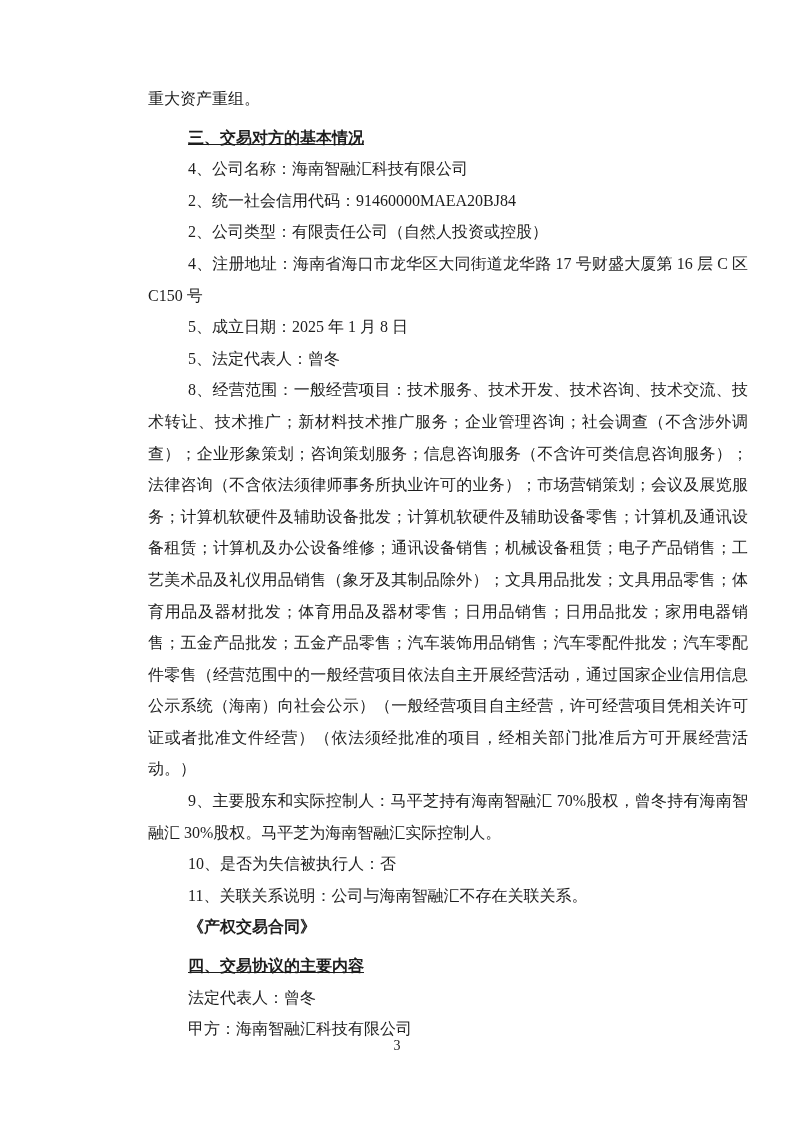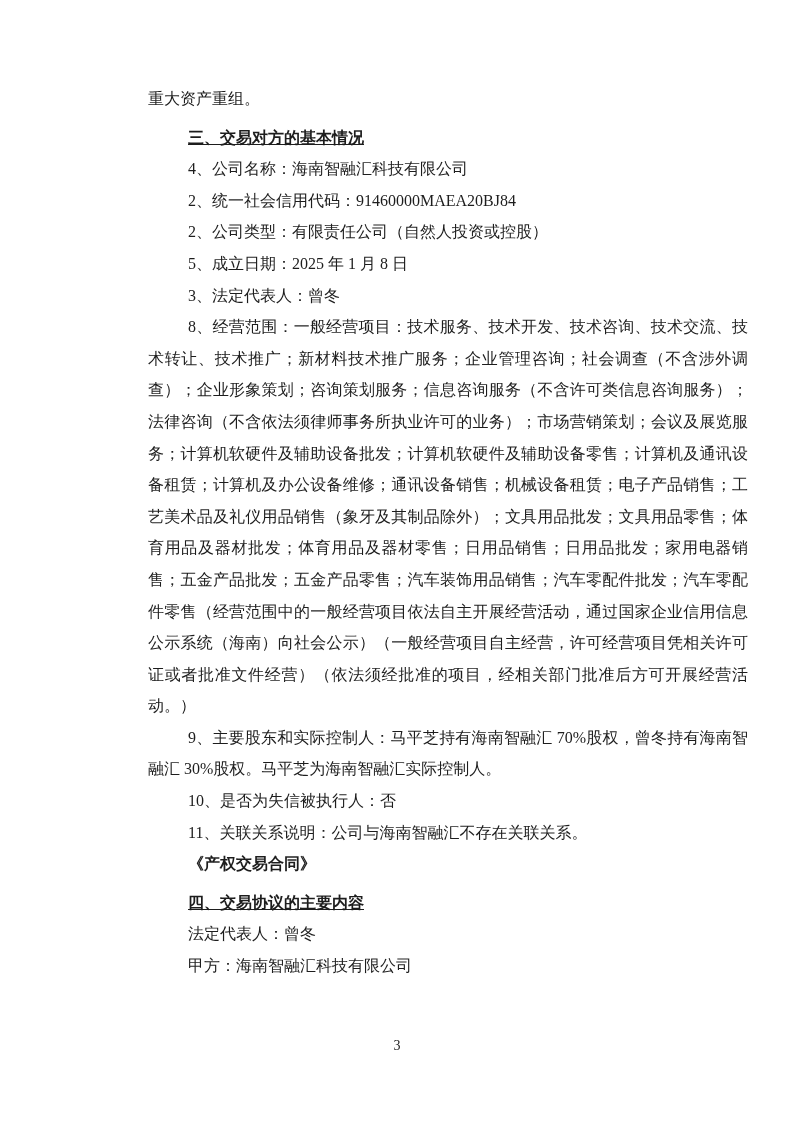--- a/index.html
+++ b/index.html
@@ -57,22 +57,23 @@
 
 <div class="page">
   <div class="content">
     <p>重大资产重组。</p>
 
     <p class="indent heading spaced">三、交易对方的基本情况</p>
 
     <p class="indent">4、公司名称：海南智融汇科技有限公司</p>
     <p class="indent">2、统一社会信用代码：91460000MAEA20BJ84</p>
     <p class="indent">2、公司类型：有限责任公司（自然人投资或控股）</p>
+    <p class="indent">4、注册地址：海南省海口市龙华区大同街道龙华路 17 号财盛大厦第 16 层 C 区 C150 号</p>
     <p class="indent">5、成立日期：2025 年 1 月 8 日</p>
-    <p class="indent">3、法定代表人：曾冬</p>
+    <p class="indent">5、法定代表人：曾冬</p>
     <p class="indent">8、经营范围：一般经营项目：技术服务、技术开发、技术咨询、技术交流、技术转让、技术推广；新材料技术推广服务；企业管理咨询；社会调查（不含涉外调查）；企业形象策划；咨询策划服务；信息咨询服务（不含许可类信息咨询服务）；法律咨询（不含依法须律师事务所执业许可的业务）；市场营销策划；会议及展览服务；计算机软硬件及辅助设备批发；计算机软硬件及辅助设备零售；计算机及通讯设备租赁；计算机及办公设备维修；通讯设备销售；机械设备租赁；电子产品销售；工艺美术品及礼仪用品销售（象牙及其制品除外）；文具用品批发；文具用品零售；体育用品及器材批发；体育用品及器材零售；日用品销售；日用品批发；家用电器销售；五金产品批发；五金产品零售；汽车装饰用品销售；汽车零配件批发；汽车零配件零售（经营范围中的一般经营项目依法自主开展经营活动，通过国家企业信用信息公示系统（海南）向社会公示）（一般经营项目自主经营，许可经营项目凭相关许可证或者批准文件经营）（依法须经批准的项目，经相关部门批准后方可开展经营活动。）</p>
     <p class="indent">9、主要股东和实际控制人：马平芝持有海南智融汇 70%股权，曾冬持有海南智融汇 30%股权。马平芝为海南智融汇实际控制人。</p>
     <p class="indent">10、是否为失信被执行人：否</p>
     <p class="indent">11、关联关系说明：公司与海南智融汇不存在关联关系。</p>
 
     <p class="indent heading">《产权交易合同》</p>
     <p class="indent heading spaced">四、交易协议的主要内容</p>
     <p class="indent">法定代表人：曾冬</p>
     <p class="indent">甲方：海南智融汇科技有限公司</p>
   </div>

